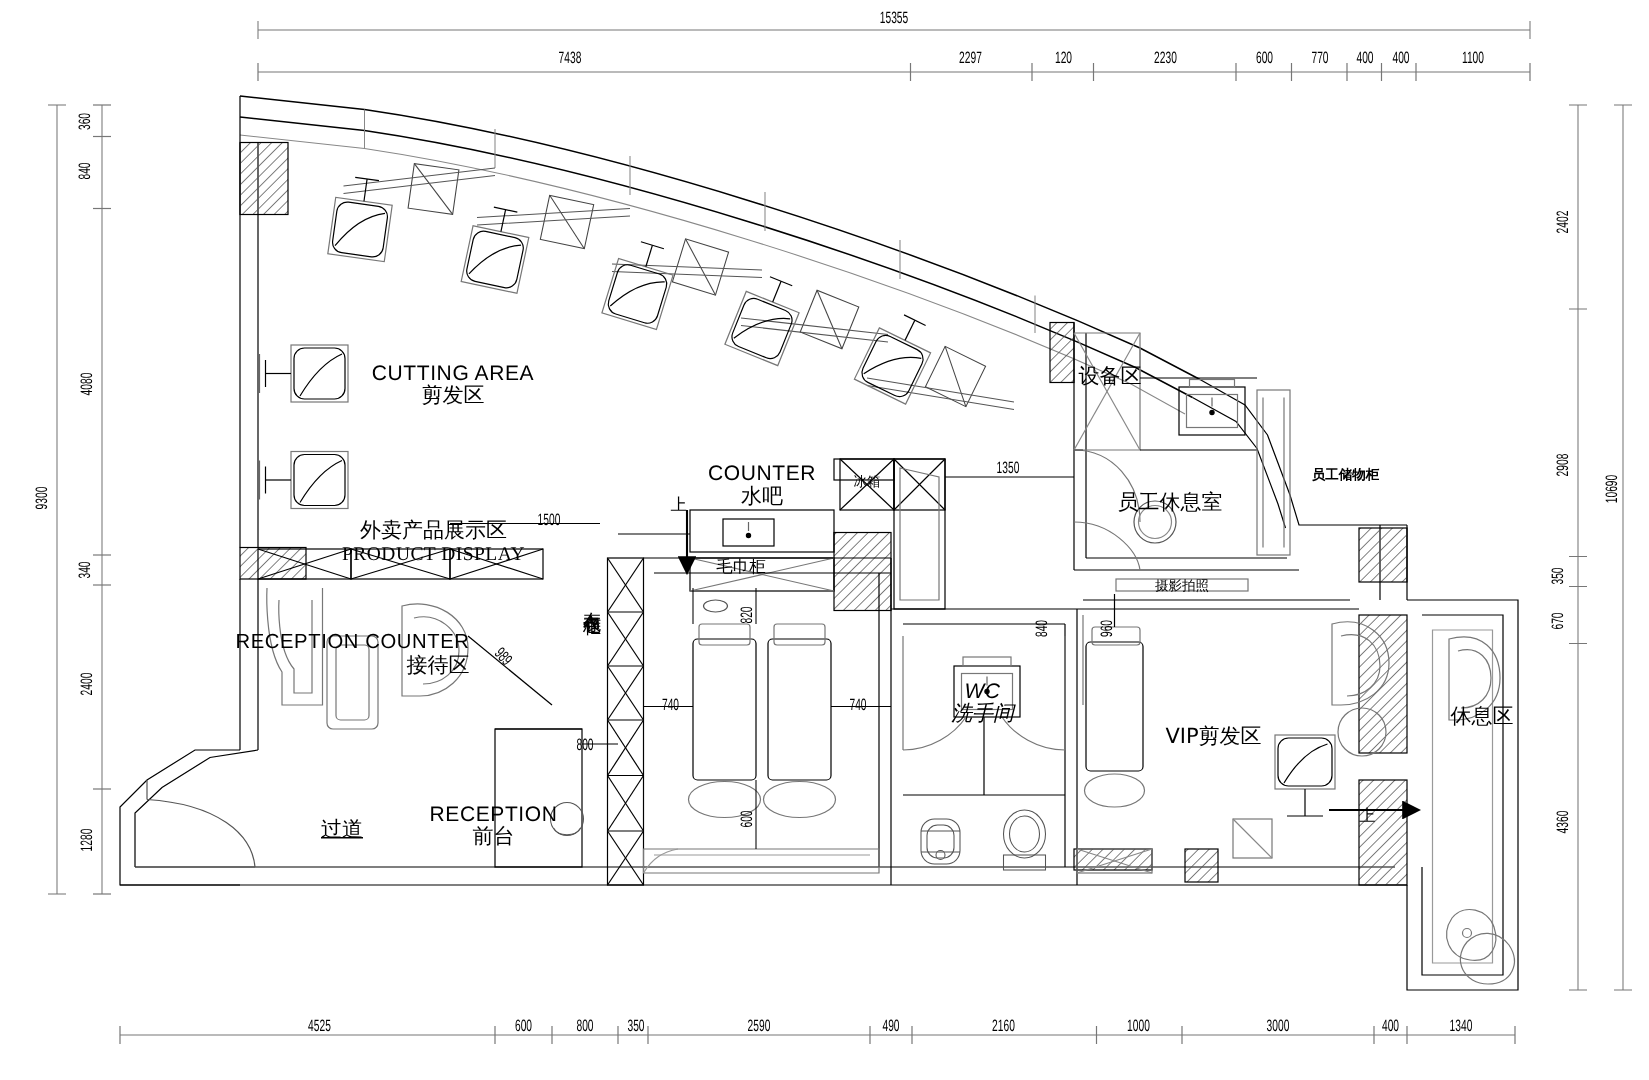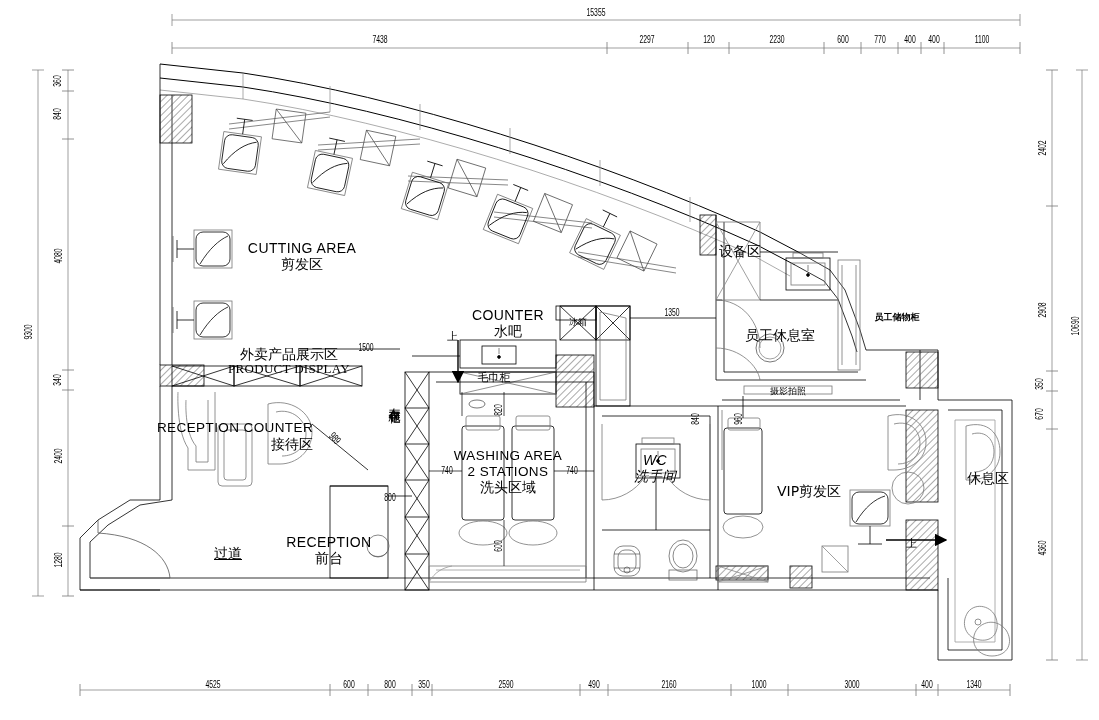--- a/index.html
+++ b/index.html
@@ -535,25 +535,20 @@
 <div class="lbl ctr" style="left:235px;top:420px;text-align:right;">
   <div class="lbl-en" style="font-size:13.5px;">RECEPTION COUNTER</div>
   <div class="lbl-cn">接待区</div>
 </div>
 
 <div class="lbl ctr" style="left:329px;top:534px;">
   <div class="lbl-en">RECEPTION</div>
   <div class="lbl-cn">前台</div>
 </div>
 
-<div class="lbl ctr" style="left:508px;top:448px;">
-  <div class="lbl-en" style="font-size:13.5px;">WASHING AREA</div>
-  <div class="lbl-en" style="font-size:13.5px;">2 STATIONS</div>
-  <div class="lbl-cn">洗头区域</div>
-</div>
 
 <div class="lbl ctr" style="left:655px;top:452px;font-style:italic;">
   <div class="lbl-en">WC</div>
   <div class="lbl-cn">洗手间</div>
 </div>
 
 <div class="lbl ctr lbl-cn" style="left:809px;top:483px;">VIP剪发区</div>
 <div class="lbl ctr lbl-cn" style="left:780px;top:327px;">员工休息室</div>
 <div class="lbl ctr lbl-cn" style="left:740px;top:243px;">设备区</div>
 <div class="lbl ctr lbl-cn" style="left:988px;top:470px;">休息区</div>

